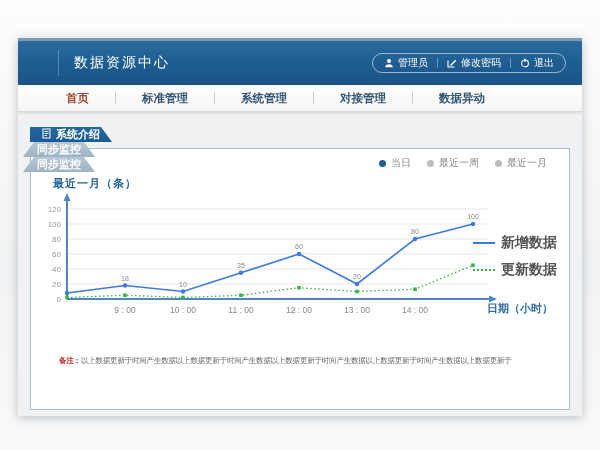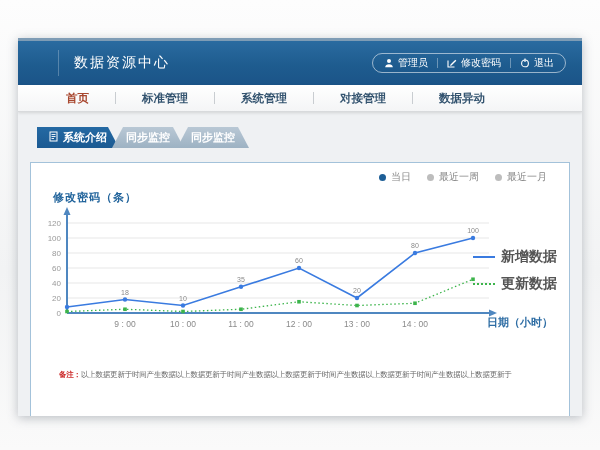--- a/index.html
+++ b/index.html
@@ -19,27 +19,27 @@
   .user-item svg { display:block; }
 
   
   .nav { height:27px; background:linear-gradient(180deg,#ffffff,#f4f5f6); border-bottom:1px solid #d8dadc; box-shadow:0 1px 3px rgba(0,0,0,.12); display:flex; align-items:center; padding-left:22px; position:relative; z-index:3; }
   .nav-item { font-size:11.5px; font-weight:bold; color:#33536f; padding:0 26px; cursor:pointer; }
   .nav-item.active { color:#a8472f; }
   .nav-sep { width:1px; height:12px; background:#c9cdd1; }
 
   
   .content { padding-top:15px; }
-  .tabs { display:flex; margin-left:19px; height:21px; align-items:flex-start; position:relative; z-index:2; }
+  .tabs { display:flex; margin-left:12px; height:21px; align-items:flex-start; position:relative; z-index:2;flex-direction:column; }
   .tab { height:21px; display:flex; align-items:center; justify-content:center; gap:5px; color:#fff; font-size:11px; font-weight:bold; cursor:pointer; }
   .tab.active { background:linear-gradient(180deg,#2469a3,#1b5a92); width:82px; clip-path:polygon(0 0, calc(100% - 11px) 0, 100% 100%, 0 100%); }
   .tab.inactive { background:linear-gradient(180deg,#b9c8d5,#9db2c3); width:72px; clip-path:polygon(11px 0, calc(100% - 11px) 0, 100% 100%, 0 100%); margin-left:-7px; }
 
   
-  .panel { margin:14px 12px; height:262px; background:#fff; border:1px solid #a3c2da; position:relative; }
+  .panel { margin:0 12px; height:262px; background:#fff; border:1px solid #a3c2da; position:relative; }
   .radio-row { position:absolute; top:7px; right:22px; display:flex; gap:16px; align-items:center; }
   .radio { display:flex; align-items:center; gap:5px; font-size:10px; color:#888; cursor:pointer; }
   .dot { width:7px; height:7px; border-radius:50%; background:#bdbdbd; }
   .radio.selected .dot { background:#1d5e96; }
   .y-title { position:absolute; left:22px; top:27px; font-size:11px; font-weight:bold; color:#20639b; letter-spacing:1px; }
   #chart { position:absolute; left:14px; top:40px; }
   .series-legend { position:absolute; top:85px; right:12px; display:flex; flex-direction:column; gap:9px; }
   .series-item { display:flex; align-items:center; gap:6px; font-size:14px; color:#555; cursor:pointer;font-weight:bold; }
   .sample { width:22px; height:0; }
   .sample.solid { border-top:2px solid #3a7be0; }
@@ -129,21 +129,21 @@
           <div class="radio">
             <span class="dot"></span>
             <span>最近一周</span>
           </div>
           <div class="radio">
             <span class="dot"></span>
             <span>最近一月</span>
           </div>
         </div>
 
-        <div class="y-title">修改密码（条）</div>
+        <div class="y-title">最近一月（条）</div>
 
         <svg id="chart" width="470" height="135" viewBox="0 0 470 135">
             <text x="16" y="113" text-anchor="end" font-size="8" fill="#999">0</text>
             <line x1="22" y1="95" x2="444" y2="95" stroke="#e7e7e7" stroke-width="1"></line>
             <text x="16" y="98" text-anchor="end" font-size="8" fill="#999">20</text>
             <line x1="22" y1="80" x2="444" y2="80" stroke="#e7e7e7" stroke-width="1"></line>
             <text x="16" y="83" text-anchor="end" font-size="8" fill="#999">40</text>
             <line x1="22" y1="65" x2="444" y2="65" stroke="#e7e7e7" stroke-width="1"></line>
             <text x="16" y="68" text-anchor="end" font-size="8" fill="#999">60</text>
             <line x1="22" y1="50" x2="444" y2="50" stroke="#e7e7e7" stroke-width="1"></line>

